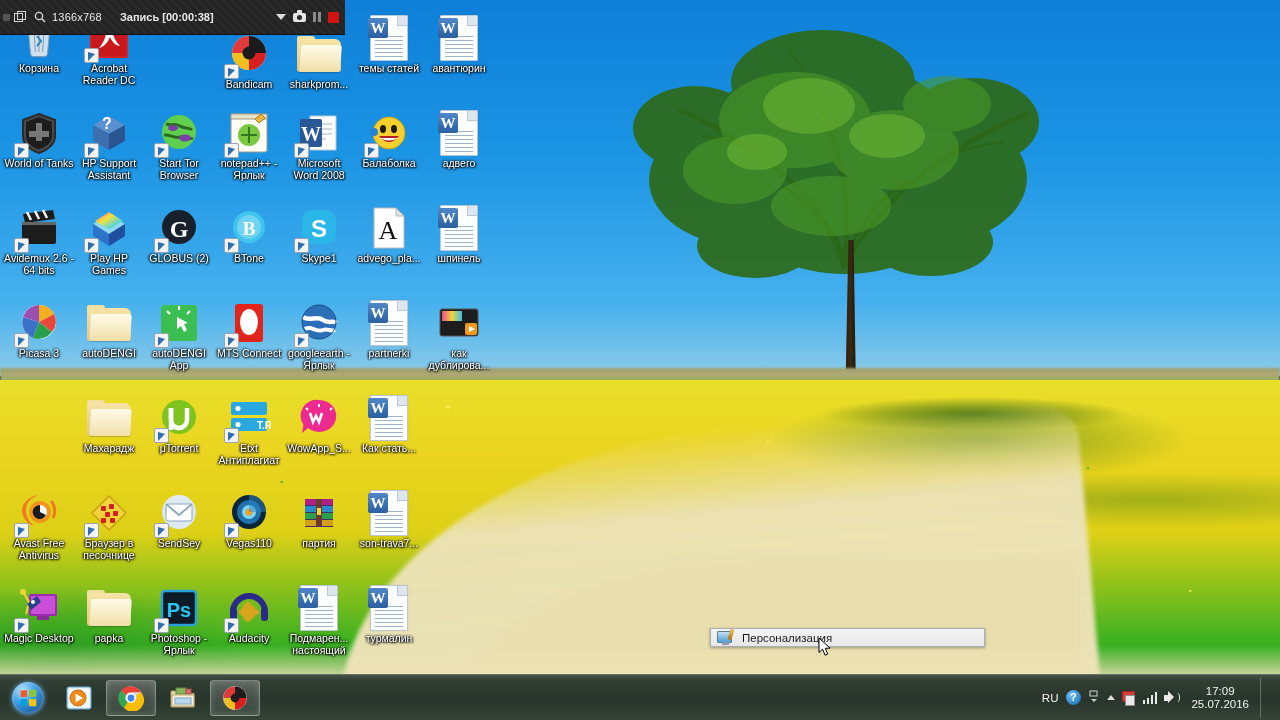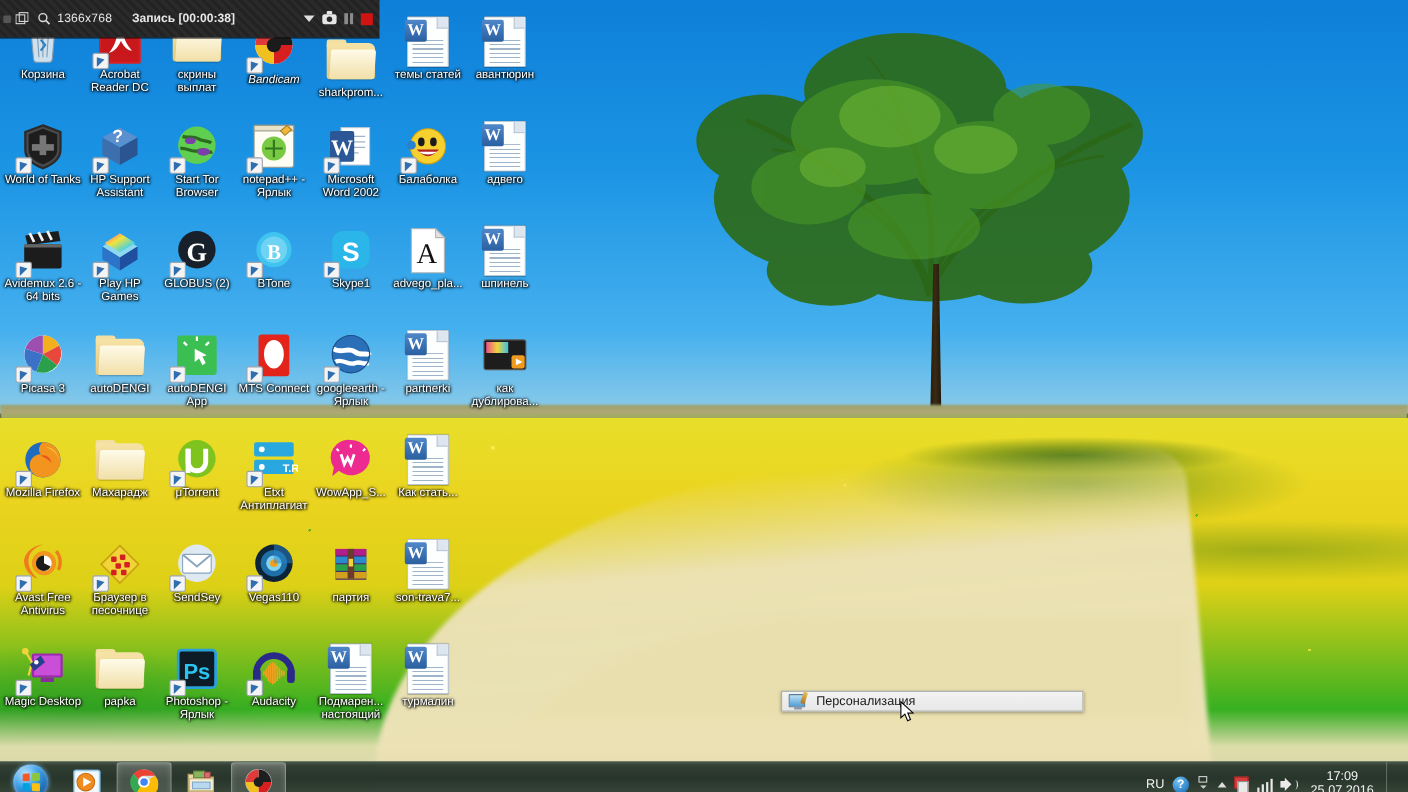--- a/index.html
+++ b/index.html
@@ -201,24 +201,24 @@
   .monitor-ico { width:15px; height:12px; background:linear-gradient(#bfe0f4,#4f9fd8); border:1px solid #5a7d96; border-radius:1px; position:relative;}
   .monitor-ico::after{content:'';position:absolute;left:4px;bottom:-3px;width:7px;height:3px;background:#8a9aa8;}
   .monitor-ico .brush{position:absolute;right:-2px;top:-3px;width:4px;height:11px;background:linear-gradient(#e8c25a,#b1751f);transform:rotate(18deg);border-radius:1px;}
   #ctx-menu .mi-label { font-size: 11.5px; color: #1a1a1a; }
 
   
   #cursor { position: absolute; left: 818px; top: 637px; z-index: 50; }
 
   
   #taskbar {
-    position: absolute; left: 0; bottom: 0; width: 1280px; height: 28px;
+    position: absolute; left: 0; bottom: 0; width: 1280px; height: 46px;
     background: linear-gradient(to bottom, rgba(58,72,62,0.93) 0%, rgba(40,54,44,0.95) 12%, rgba(30,44,36,0.95) 55%, rgba(44,60,48,0.95) 100%);
     border-top: 1px solid rgba(180,200,185,0.35);
-    display: flex; 
+    display: flex; align-items: center;
     z-index: 70;
   }
   #start-orb {
     width: 48px; height: 36px;
     margin-left: 4px;
     display: flex; align-items: center; justify-content: center;
   }
   .orb {
     width: 32px; height: 32px; border-radius: 50%;
     background: radial-gradient(circle at 35% 28%, #bfe6ff 0%, #3aa0e8 38%, #1460a8 70%, #0a3a70 100%);
@@ -367,31 +367,21 @@
         <div class="glyph">
           <svg width="44" height="44" viewBox="0 0 44 44">
             <rect x="3" y="2" width="38" height="40" fill="#d71f22" rx="2"></rect>
                 <rect x="5" y="4" width="34" height="36" fill="#c8181b" rx="1"></rect>
                 <path d="M22 7 c-3 0 -4 3 -3 7 c1 5 -3 14 -7 18 c5 -1 9 -6 11 -11 c2 5 6 9 10 9 c-4 -4 -7 -10 -8 -15 c-1 -5 -0 -8 -3 -8 Z" fill="#ffffff"></path>
           </svg>
           <span class="shortcut"></span>
         </div>
         <div class="label">Acrobat Reader DC</div>
       </div>
-      <div class="dicon" style="left: 144px; top: 14px;">
-        <div class="glyph">
-          <div class="folder">
-            <div class="tab"></div>
-            <div class="back"></div>
-            <div class="front"></div>
-          </div>
-        </div>
-        <div class="label">скрины выплат</div>
-      </div>
-      <div class="dicon" style="left: 214px; top: 18px; font-style: italic;">
+      <div class="dicon" style="left: 214px; top: 30px;">
         <div class="glyph">
           <svg width="44" height="44" viewBox="0 0 44 44">
             <circle cx="22" cy="21" r="17" fill="#f0f0f0"></circle>
                 <path d="M22 4 A17 17 0 0 1 39 21 L22 21 Z" fill="#1b1b1b"></path>
                 <path d="M39 21 A17 17 0 0 1 22 38 L22 21 Z" fill="#d81f1f"></path>
                 <path d="M22 38 A17 17 0 0 1 5 21 L22 21 Z" fill="#f2c01e"></path>
                 <path d="M5 21 A17 17 0 0 1 22 4 L22 21 Z" fill="#e03a3a"></path>
                 <circle cx="22" cy="21" r="6.5" fill="#1b1b1b"></circle>
           </svg>
           <span class="shortcut"></span>
@@ -481,21 +471,21 @@
       <div class="dicon" style="left: 284px; top: 109px;">
         <div class="glyph">
           <svg width="44" height="44" viewBox="0 0 44 44">
             <rect x="13" y="5" width="26" height="34" fill="#ffffff" stroke="#b9c7d6"></rect>
                 <path d="M17 13 h18 M17 18 h18 M17 23 h18 M17 28 h12" stroke="#9fb4c8"></path>
                 <rect x="3" y="8" width="22" height="28" rx="2" fill="#2b5797"></rect>
                 <text x="14" y="30" font-size="20" font-weight="bold" font-family="Liberation Serif, serif" text-anchor="middle" fill="#fff">W</text>
           </svg>
           <span class="shortcut"></span>
         </div>
-        <div class="label">Microsoft Word 2002</div>
+        <div class="label">Microsoft Word 2008</div>
       </div>
       <div class="dicon" style="left: 354px; top: 109px;">
         <div class="glyph">
           <svg width="44" height="44" viewBox="0 0 44 44">
             <circle cx="22" cy="22" r="16" fill="#f5d02f" stroke="#d0a310"></circle>
                 <ellipse cx="16" cy="18" rx="3" ry="4" fill="#1b1b1b"></ellipse>
                 <ellipse cx="27" cy="18" rx="3" ry="4" fill="#1b1b1b"></ellipse>
                 <path d="M12 25 q10 12 20 0 z" fill="#b32020"></path>
                 <path d="M13 27 q9 5 18 0" fill="#ffffff"></path>
                 <circle cx="7" cy="21" r="4" fill="#2b7fd0"></circle>
@@ -673,32 +663,20 @@
                 <stop offset="0" stop-color="#e84f8a"></stop>
                 <stop offset="0.5" stop-color="#f2d43a"></stop>
                 <stop offset="1" stop-color="#3ac2e8"></stop>
               </linearGradient>
             </defs>
                 <rect x="28" y="22" width="12" height="12" rx="2" fill="#f09a1e"></rect>
                 <path d="M32 25 l6 3 l-6 3 Z" fill="#ffffff"></path>
           </svg>
         </div>
         <div class="label">как дублирова...</div>
-      </div>
-      <div class="dicon" style="left: 4px; top: 394px;">
-        <div class="glyph">
-          <svg width="44" height="44" viewBox="0 0 44 44">
-            <circle cx="22" cy="22" r="16" fill="#1f6bbf"></circle>
-                <path d="M22 6 c9 0 16 7 16 16 c0 9 -7 16 -16 16 c-7 0 -12 -5 -12 -11 c0 -6 5 -10 10 -10 c-3 -4 -1 -9 2 -11 z" fill="#f2941e"></path>
-                <path d="M24 10 c8 1 12 7 13 13 c-2 -8 -8 -11 -13 -13 z" fill="#f2d43a"></path>
-                <path d="M20 18 c5 -1 9 2 10 7 c-3 -4 -7 -5 -10 -7 z" fill="#e8521e"></path>
-          </svg>
-          <span class="shortcut"></span>
-        </div>
-        <div class="label">Mozilla Firefox</div>
       </div>
       <div class="dicon" style="left: 74px; top: 394px;">
         <div class="glyph">
           <div class="folder">
             <div class="tab"></div>
             <div class="back"></div>
             <div class="front"></div>
           </div>
         </div>
         <div class="label">Махарадж</div>

